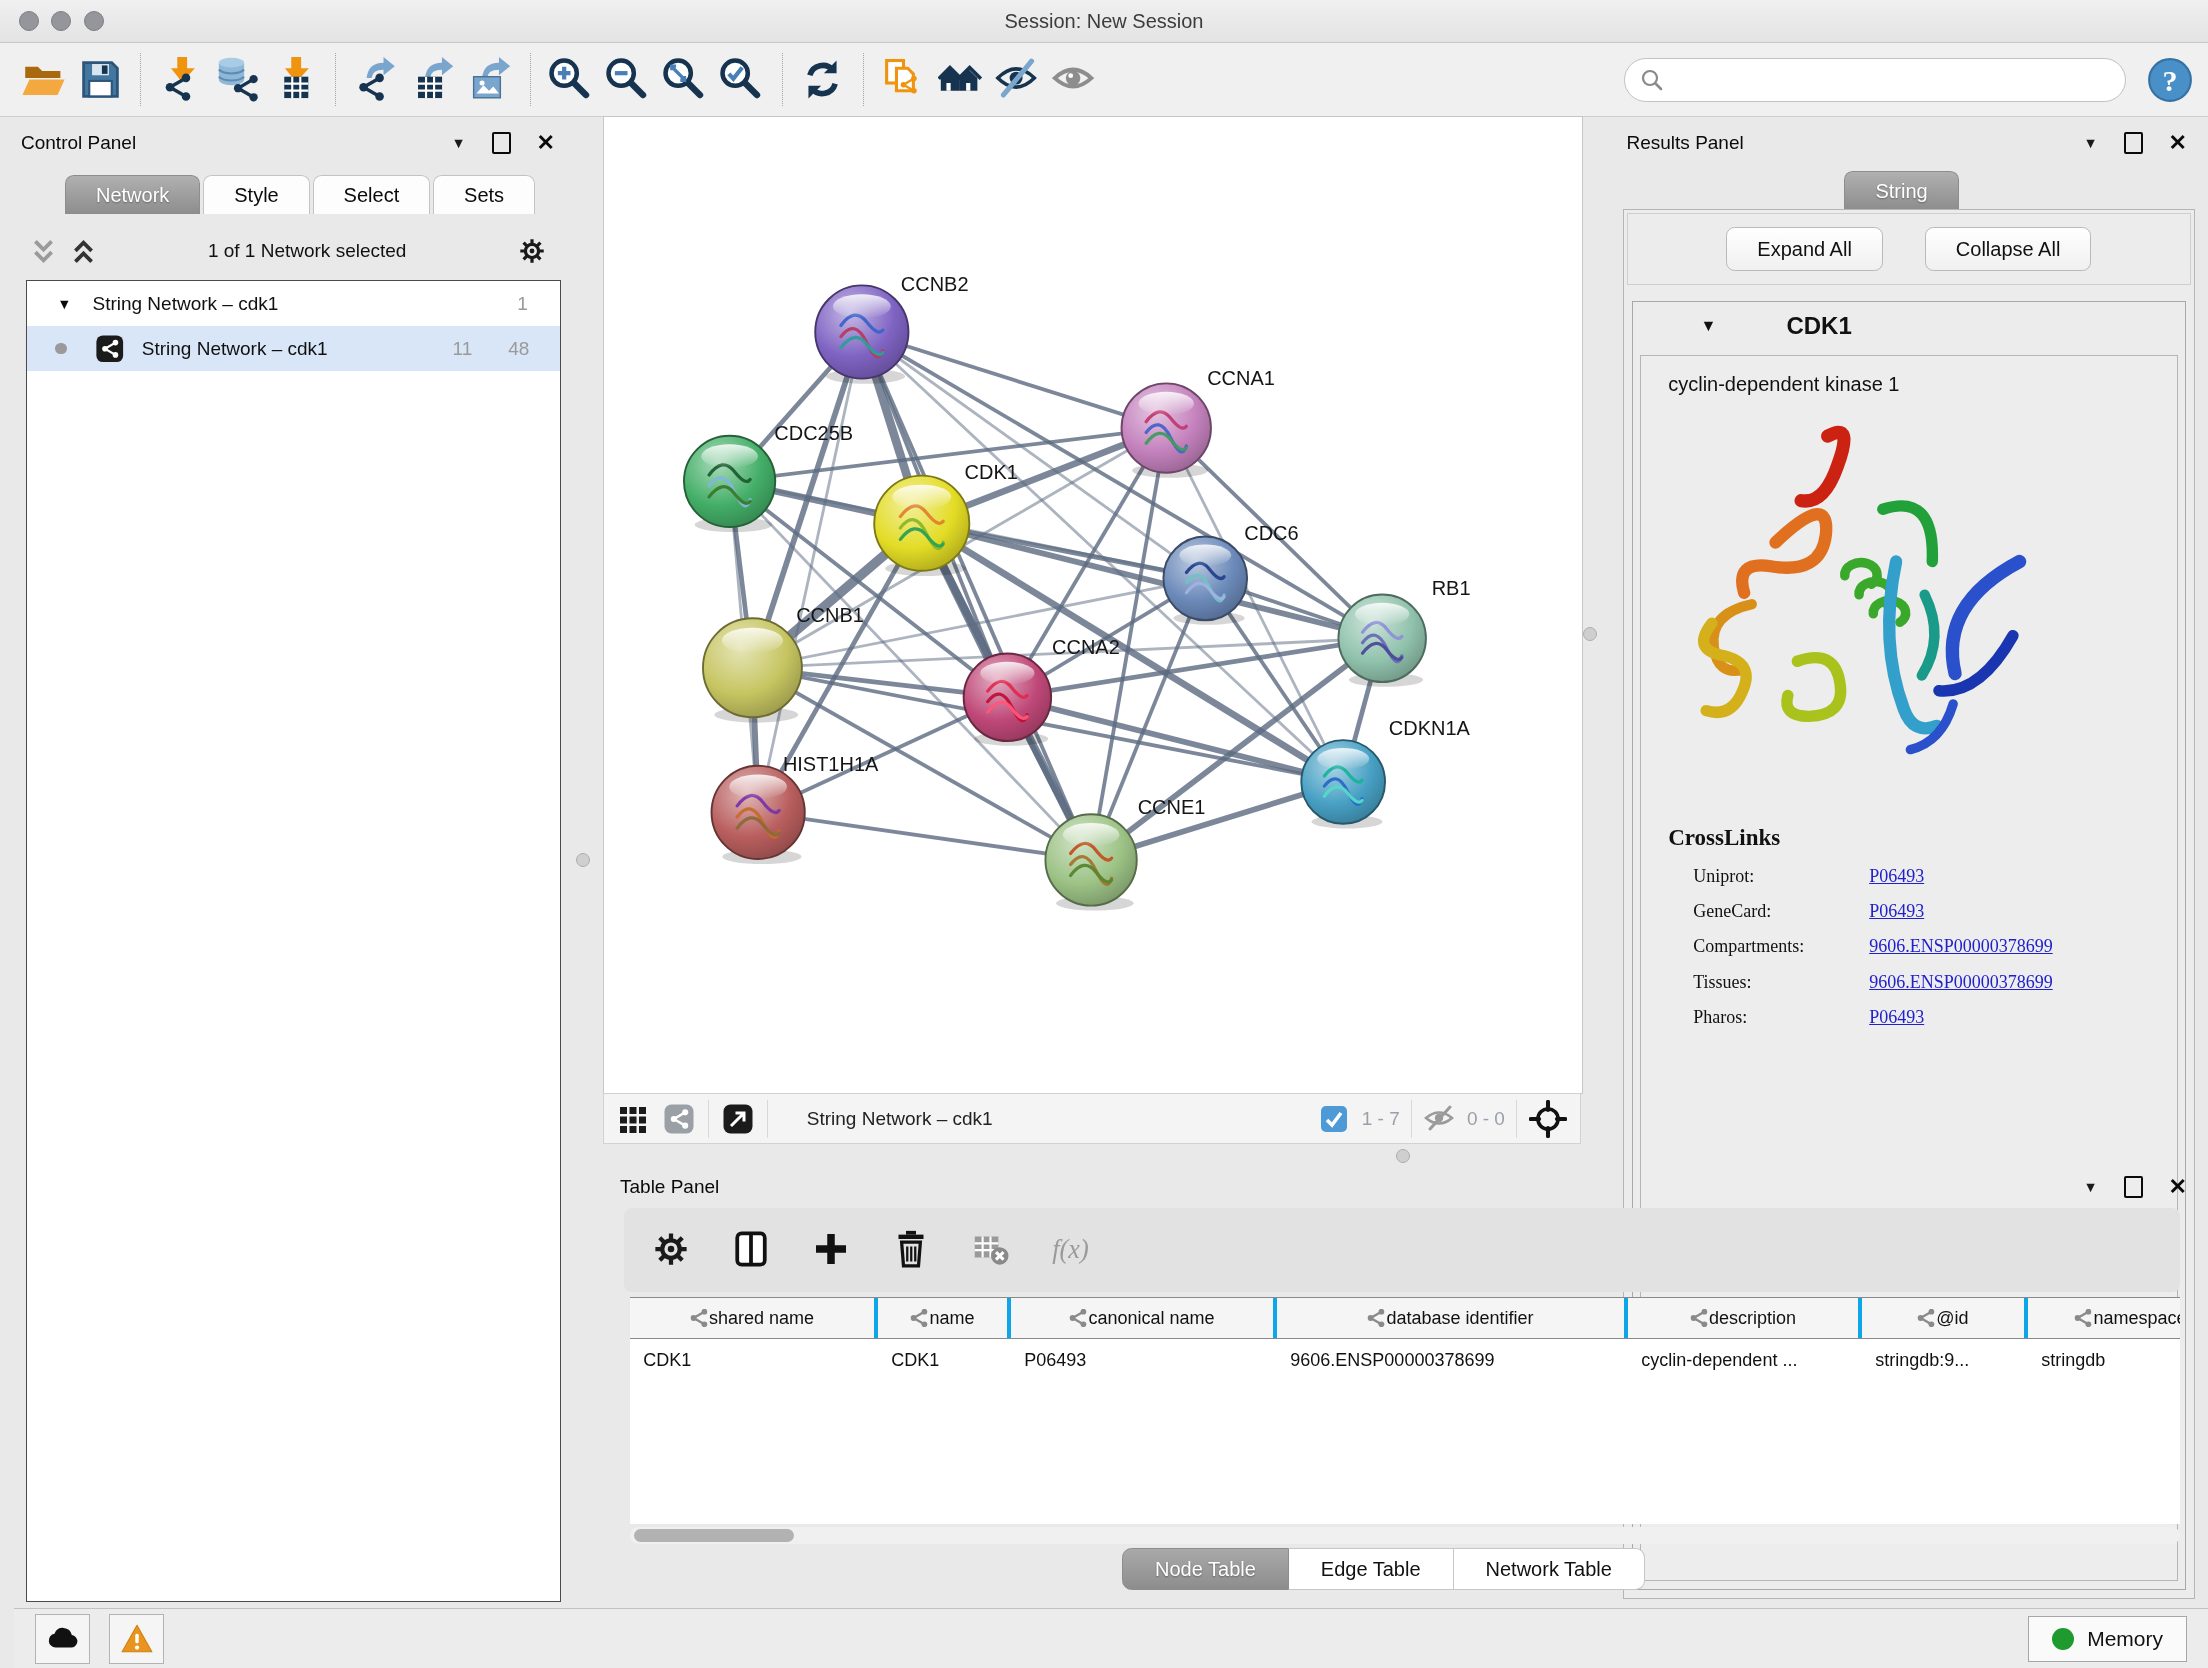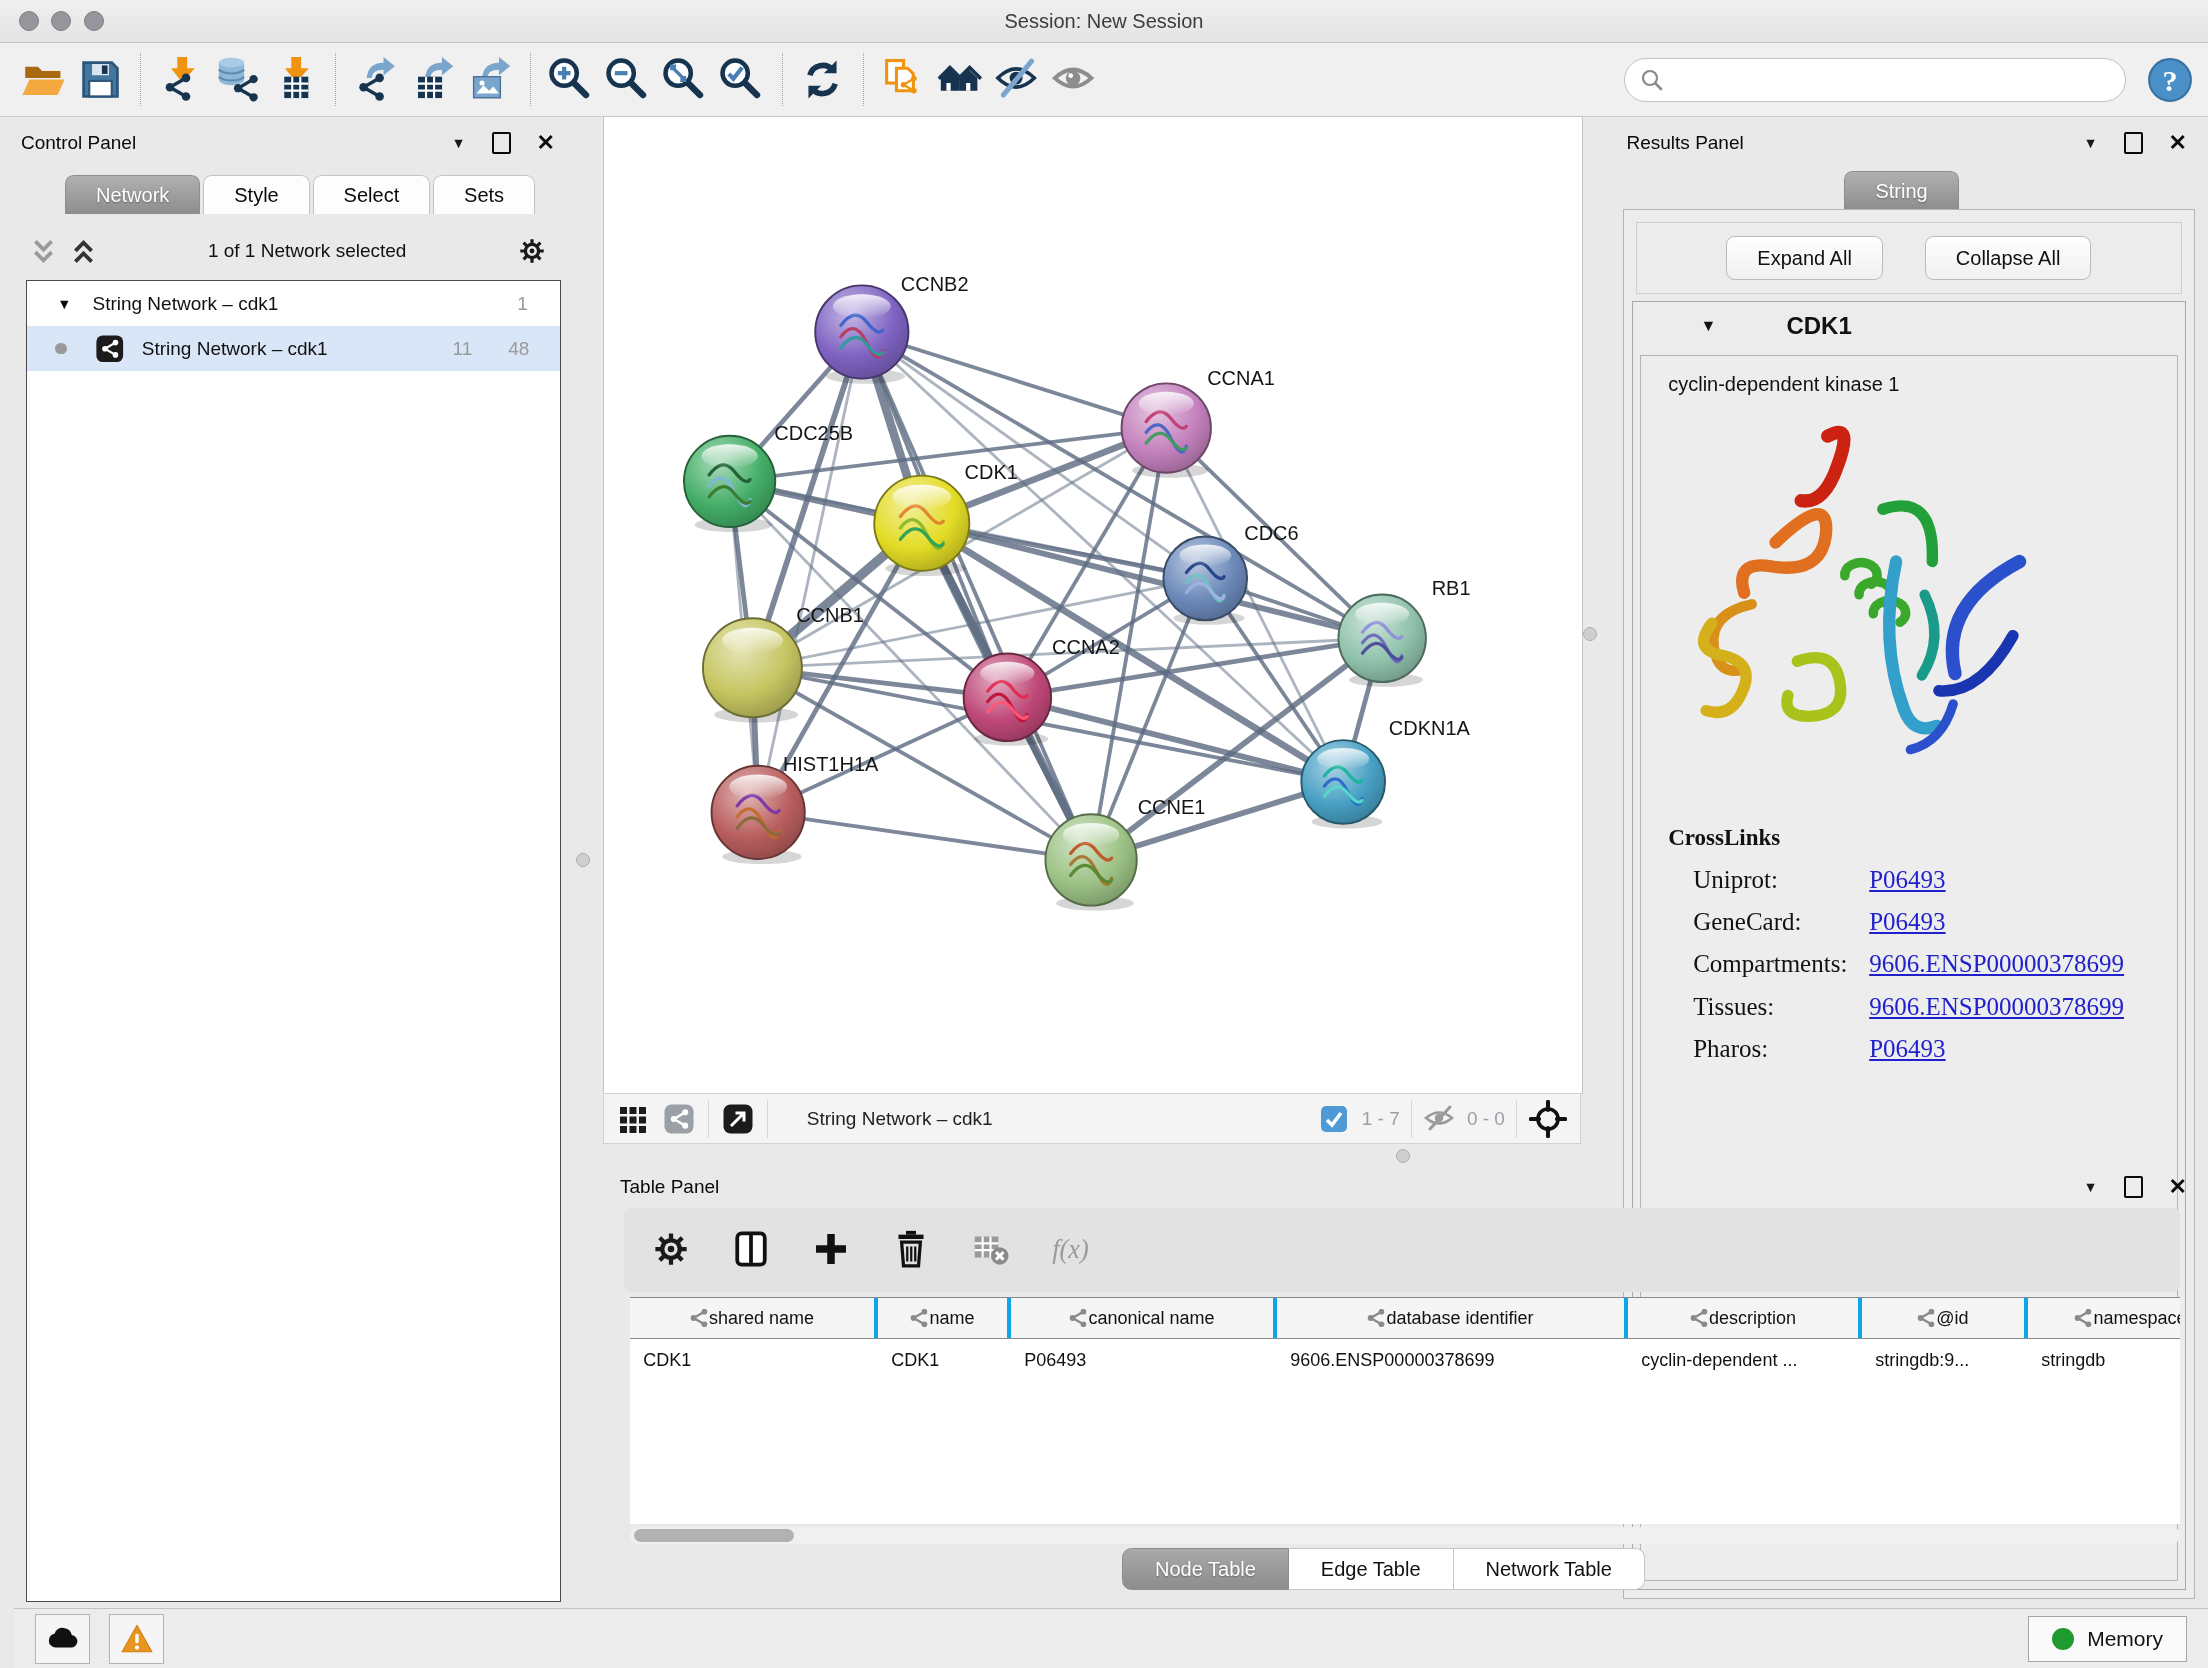--- a/index.html
+++ b/index.html
@@ -61,34 +61,34 @@
   .nb-sep{border-left:1px solid #d8d8d8;height:38px;}
   .nb-title{font-size:19px;color:#222;margin-left:25px;}
   .nb-count{font-size:19px;color:#9aa0a8;}
   .nb-right{margin-left:auto;display:flex;align-items:center;gap:11.4px;}
   .nb-cross{width:38px;height:38px;}
   
   .rp{position:absolute;left:1598px;top:116px;right:0;bottom:60px;}
   .rp .panel-head{padding:5.7px 21px 0 28.5px;}
   .rp-tab-wrap{position:absolute;left:0;right:0;top:55px;display:flex;justify-content:center;}
   .rp-body{position:absolute;left:25px;right:13.3px;top:93px;bottom:9.5px;border:1px solid #b5b5b5;background:#ececec;}
-  .rp-btnrow{margin:12px;height:70px;border:1px solid #cfcfcf;display:flex;align-items:center;justify-content:center;gap:42px;}
+  .rp-btnrow{margin:3px;height:70px;border:1px solid #cfcfcf;display:flex;align-items:center;justify-content:center;gap:42px;}
   .rp-btn{height:42px;padding:0 30px;display:flex;align-items:center;font-size:20px;
     background:linear-gradient(#ffffff,#f0f0f0);border:1px solid #b9b9b9;border-radius:8.6px;}
   .rp-section{position:absolute;left:7.6px;right:7.6px;top:91px;bottom:7.6px;border:1px solid #a8a8a8;}
   .rp-sec-head{height:48px;display:flex;align-items:center;padding-left:68px;gap:70px;}
   .rp-sec-head .tri{font-size:16px;}
   .rp-gene{font-size:24px;font-weight:bold;}
   .rp-inner{position:absolute;left:7.6px;right:7.6px;top:53px;bottom:7.6px;border:1px solid #b5b5b5;
     background:#ededed;padding:17px 9.5px 0 27px;overflow:hidden;}
   .rp-desc{font-size:20px;}
   .protein{margin:23px 0 5.7px 17px;}
   .xl-title{font-family:"Liberation Serif",serif;font-weight:bold;font-size:23px;margin-top:17px;}
   .xl-grid{display:grid;grid-template-columns:176px auto;row-gap:14.3px;margin:15px 0 0 25px;
-    font-family:"Liberation Serif",serif;font-size:25px;}
+    font-family:"Liberation Serif",serif;font-size:18px;}
   .xl-link{color:#2121cc;text-decoration:underline;}
   
   .tp{position:absolute;left:603px;top:1162px;right:0;height:446px;}
   .tp .panel-head{padding:3.8px 21px 0 17px;}
   .tp-toolbar{position:absolute;left:21px;right:28.5px;top:46px;height:84px;background:#e2e2e2;
     border-radius:7.6px;display:flex;align-items:center;padding:0 27px;gap:40px;}
   .tp-toolbar .tt-ic{width:40px;height:40px;}
   .tp-table{position:absolute;left:27px;right:28.5px;top:135px;height:226px;background:#fff;
     border-top:1.9px solid #8a8a8a;overflow:hidden;}
   .thead{display:flex;height:40px;background:#f5f5f5;border-bottom:1.9px solid #8a8a8a;}

